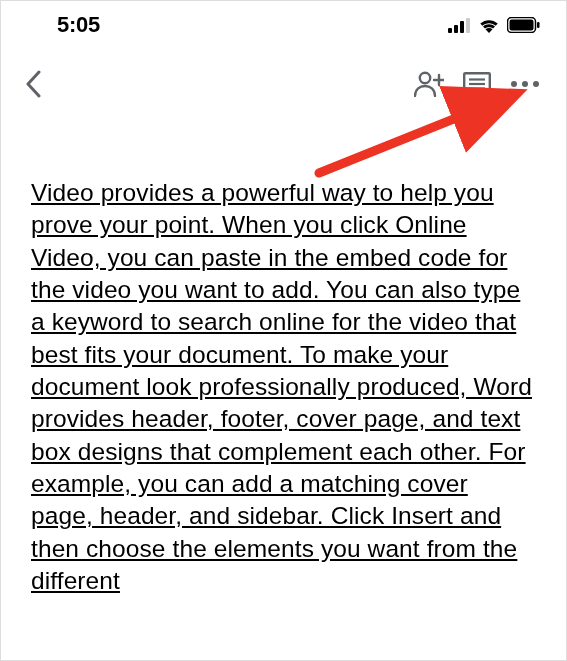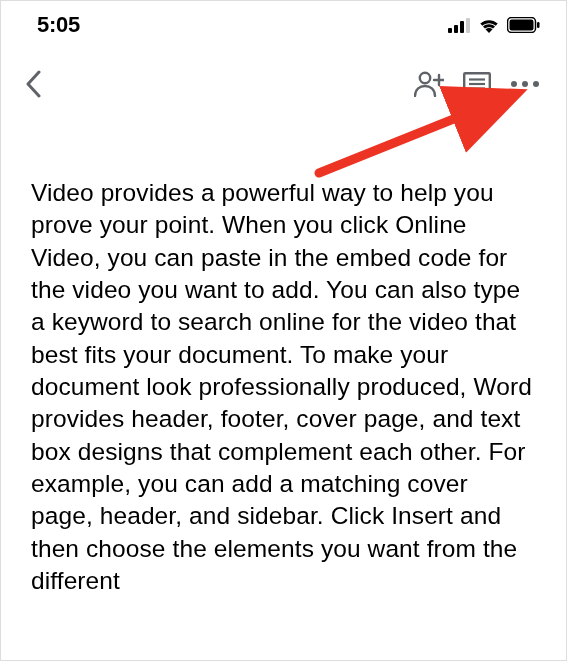--- a/index.html
+++ b/index.html
@@ -20,20 +20,21 @@
       display: flex;
       justify-content: space-between;
       align-items: center;
       padding: 8px 26px 4px 36px;
       height: 44px;
     }
     .status-time {
       font-size: 22px;
       font-weight: 600;
       letter-spacing: -0.3px;
+      margin-left: 20px;
     }
     .status-right {
       display: flex;
       align-items: center;
       gap: 7px;
     }
     .signal-icon svg, .wifi-icon svg, .battery-icon svg {
       display: block;
     }
     .app-bar {
@@ -76,20 +77,21 @@
     }
     .content {
       padding: 68px 30px 0 30px;
     }
     .body-text {
       font-size: 24.5px;
       line-height: 1.32;
       color: #000;
       font-weight: 400;
       letter-spacing: 0.1px;
+      text-decoration: underline;
     }
     .red-arrow {
       position: absolute;
       top: 62px;
       left: 308px;
       width: 230px;
       height: 120px;
       pointer-events: none;
     }
   </style>

